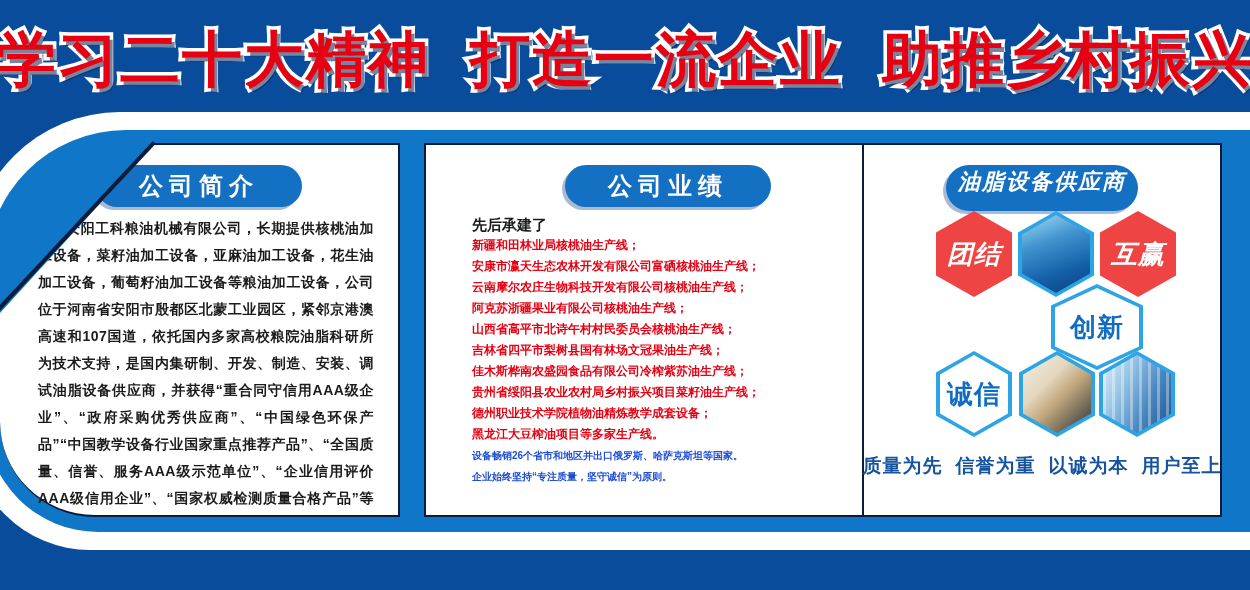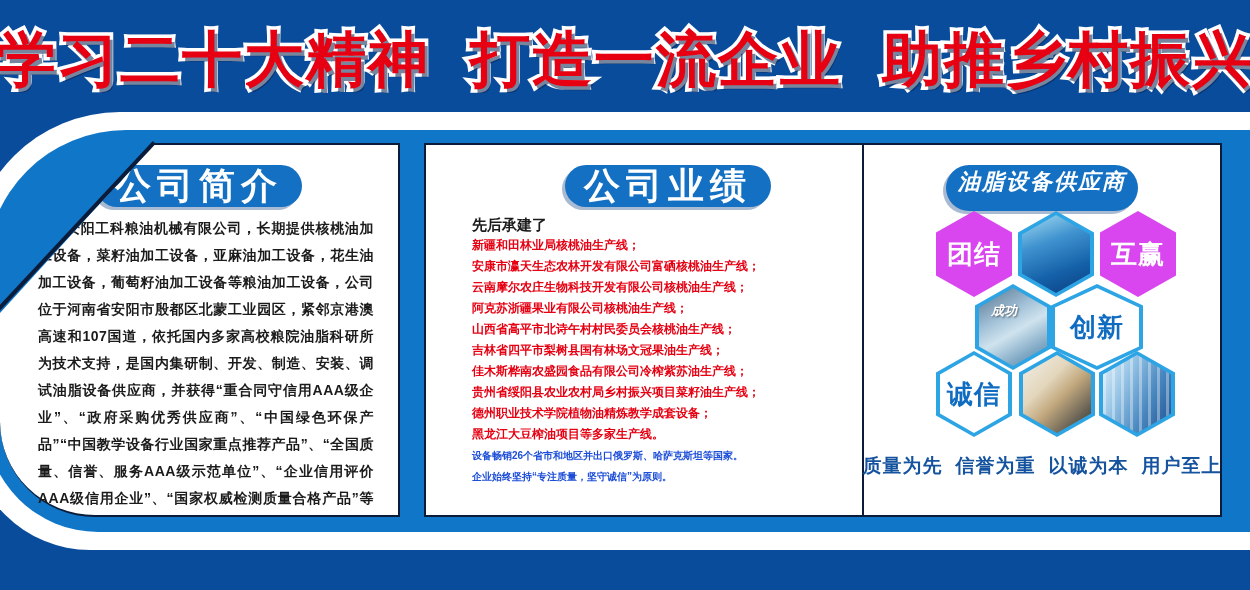--- a/index.html
+++ b/index.html
@@ -23,41 +23,41 @@
   .panel-intro{left:0;width:400px;border-left:none;border-radius:0 0 0 95px;
     clip-path:polygon(0 170px,155px 0,100% 0,100% 100%,0 100%);}
   .panel-achievements{left:424px;width:488px;}
   .panel-supplier{left:862px;width:360px;}
   .corner-accent{position:absolute;left:-4px;top:310px;width:232px;height:4px;background:#0a1c3a;
     transform:rotate(-47deg);transform-origin:0 50%;}
 
   
   .pill{display:block;margin:20px auto 0;background:#1470c2;color:#ffffff;text-align:center;
     border-radius:24px;font-weight:700;box-shadow:-3px 3px 0 rgba(9,60,130,.35);}
-  .pill-lg{width:206px;height:42px;line-height:42px;font-size:36px;letter-spacing:6px;}
+  .pill-lg{width:206px;height:42px;line-height:42px;font-size:24px;letter-spacing:6px;}
   .pill-sm{width:192px;height:46px;line-height:34px;font-size:22px;letter-spacing:2px;font-style:italic;}
 
   
   .intro-body{margin:8px 24px 0 38px;font-size:14px;line-height:27px;font-weight:700;color:#1b1b1b;
     text-align:justify;text-indent:2em;letter-spacing:.5px;}
 
   
   .ach-list{margin:7px 18px 0 46px;font-weight:700;line-height:21px;}
   .ach-intro{font-size:15px;color:#1b1b1b;}
   .ach-item{font-size:12px;color:#e60012;}
   .ach-footer{font-size:10px;color:#1d4ed8;}
 
   
   .hex{position:absolute;width:76px;height:86px;transform:translate(-50%,-50%);
     clip-path:polygon(50% 0%,100% 25%,100% 75%,50% 100%,0% 75%,0% 25%);
     display:flex;align-items:center;justify-content:center;}
   .hex-inner{position:absolute;left:4px;top:4px;right:4px;bottom:4px;
     clip-path:polygon(50% 0%,100% 25%,100% 75%,50% 100%,0% 75%,0% 25%);
     display:flex;align-items:center;justify-content:center;}
-  .hex-dark{background:#d946ef;}
+  .hex-dark{background:#ef4444;font-style:italic;}
   .hex-dark .hex-label{color:#ffffff;}
   .hex-light{background:#2da4e4;}
   .hex-light .hex-inner{background:#ffffff;}
   .hex-light .hex-label{color:#0f6cc0;}
   .hex-label{font-size:26px;font-weight:900;letter-spacing:1px;}
   .hex-photo{background:#2da4e4;}
   .photo-carrier{background:linear-gradient(160deg,#a6dcf2 0%,#3f93cf 35%,#1460a8 70%,#0c3f7e 100%);}
   .photo-success{background:linear-gradient(150deg,#55718b 0%,#9fbfd6 35%,#cfe3ee 55%,#7fa8c4 80%,#5b85a5 100%);}
   .photo-handshake{background:linear-gradient(135deg,#f2efe8 0%,#e3d7bd 35%,#c2a87e 55%,#6b6456 80%,#32302b 100%);}
   .photo-buildings{background:
@@ -115,25 +115,20 @@
     <div class="hex hex-dark" style="left:110px;top:109px;">
       <span class="hex-label">团结</span>
     </div>
     <div class="hex hex-photo" style="left:192px;top:109px;">
       <div class="hex-inner photo-carrier"></div>
     </div>
     <div class="hex hex-dark" style="left:274px;top:109px;">
       <span class="hex-label">互赢</span>
     </div>
 
-    <div class="hex hex-photo" style="left:149px;top:182px;">
-      <div class="hex-inner photo-success">
-        <span class="photo-caption">成功</span>
-      </div>
-    </div>
     <div class="hex hex-light" style="left:233px;top:182px;padding-left:16px;">
       <div class="hex-inner">
         <span class="hex-label">创新</span>
       </div>
     </div>
 
     <div class="hex hex-light" style="left:110px;top:249px;">
       <div class="hex-inner">
         <span class="hex-label">诚信</span>
       </div>

